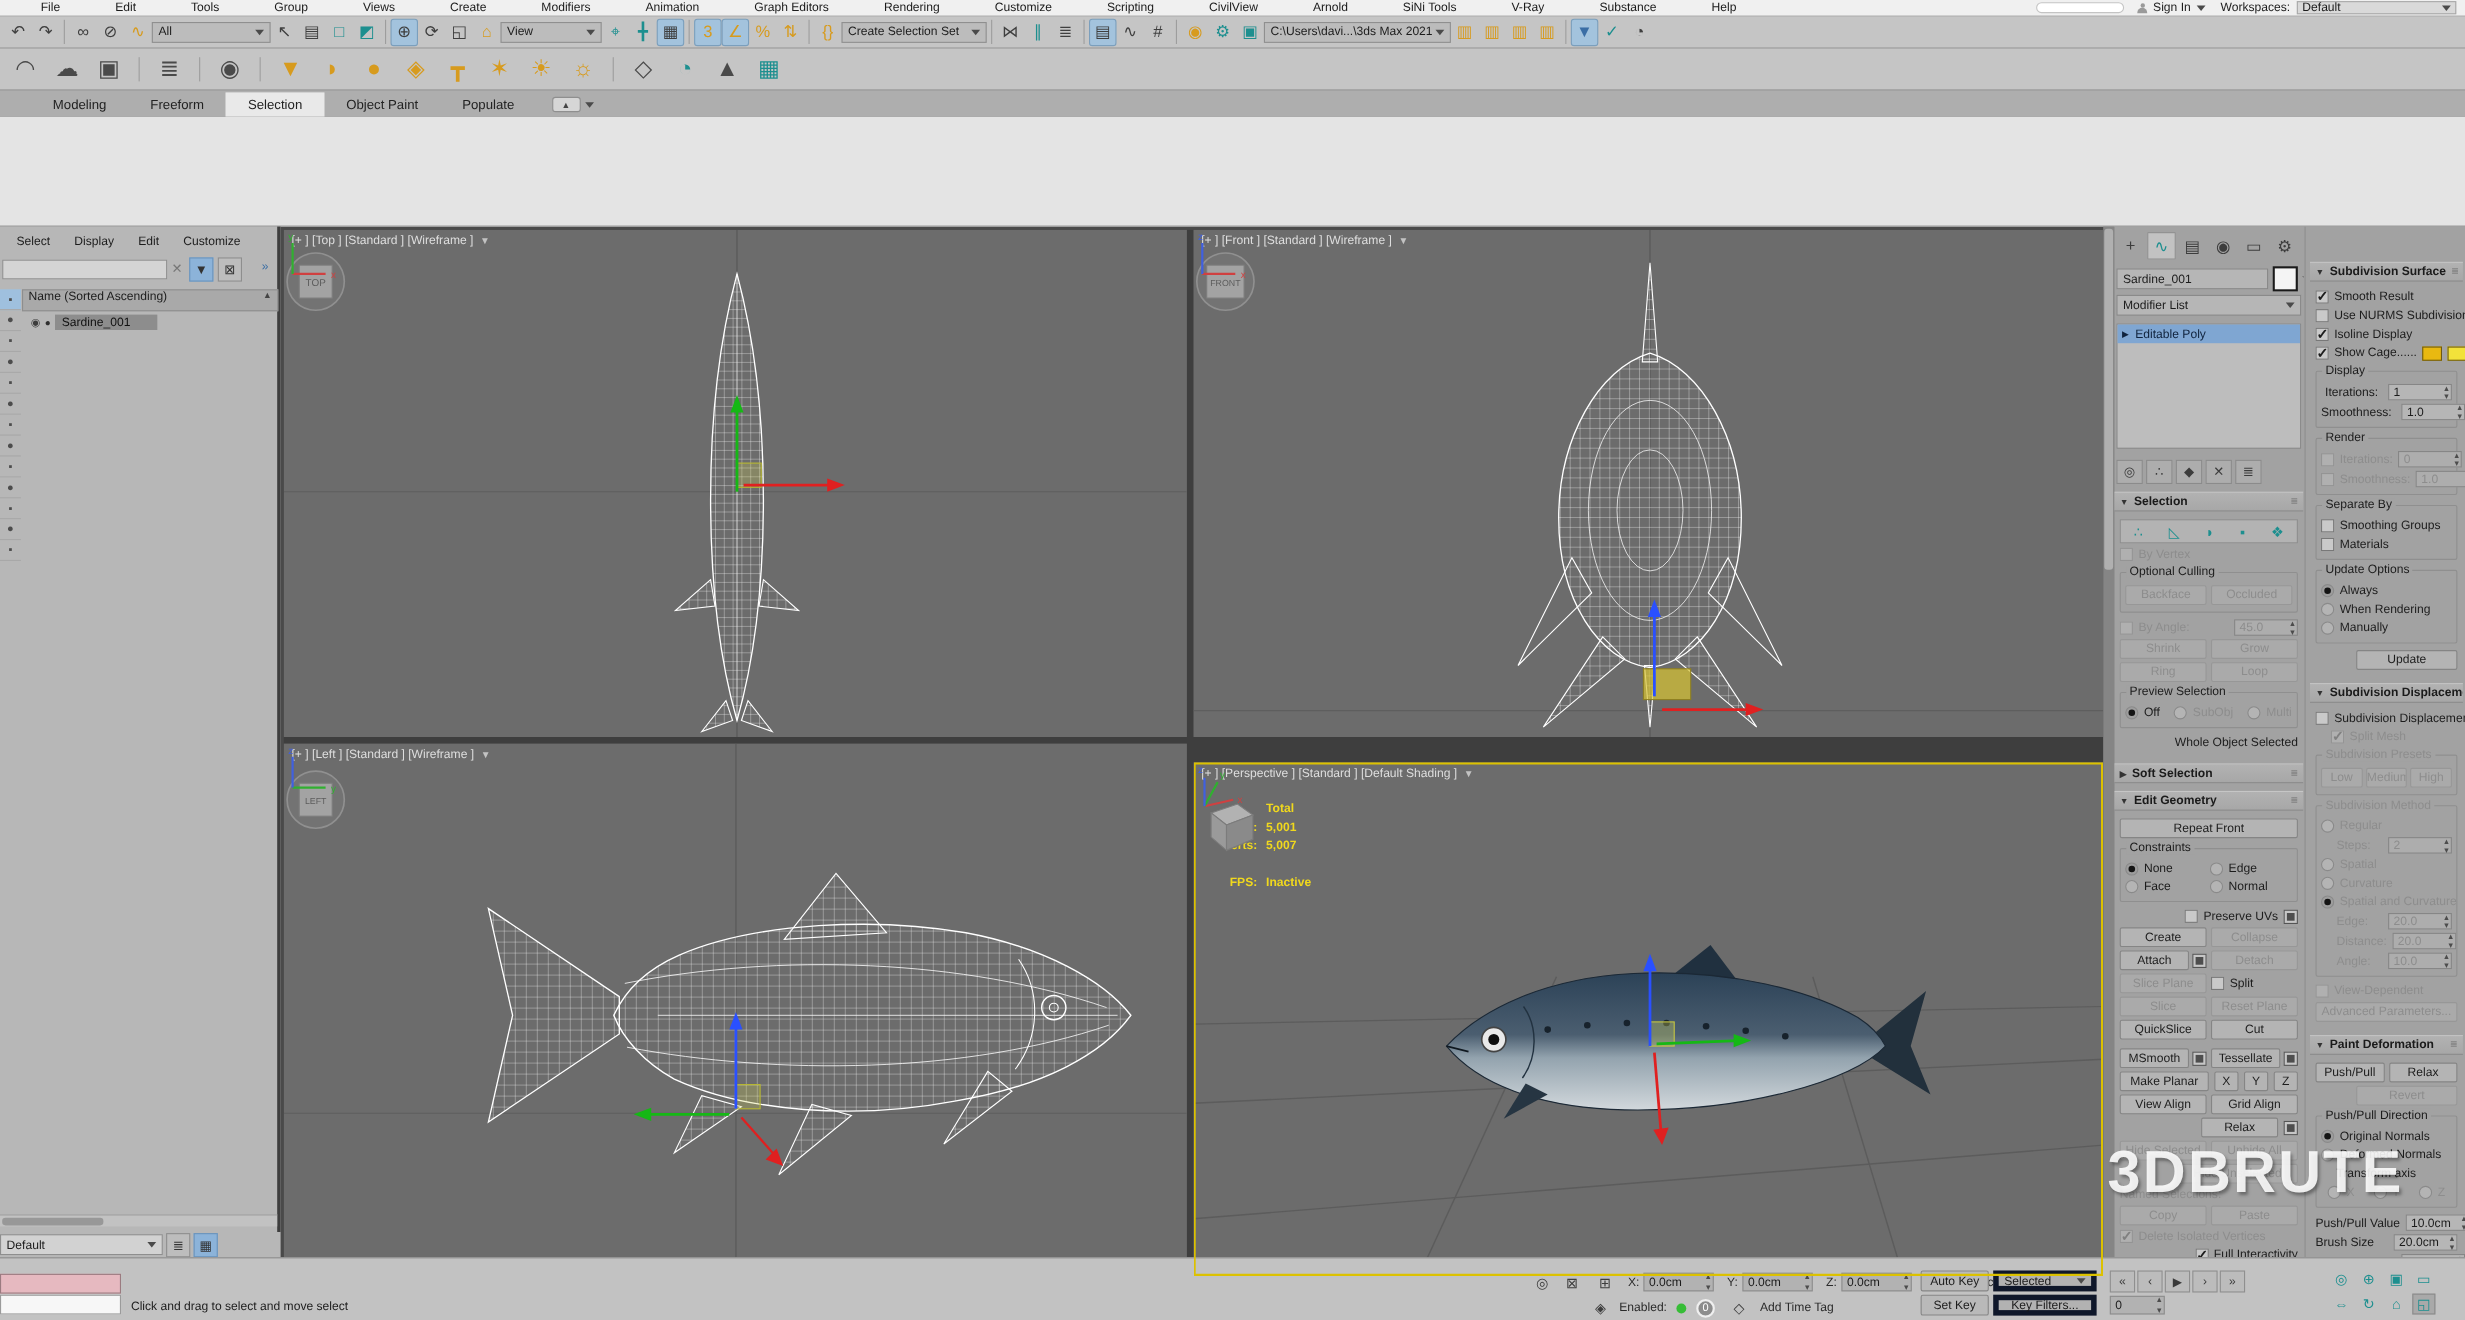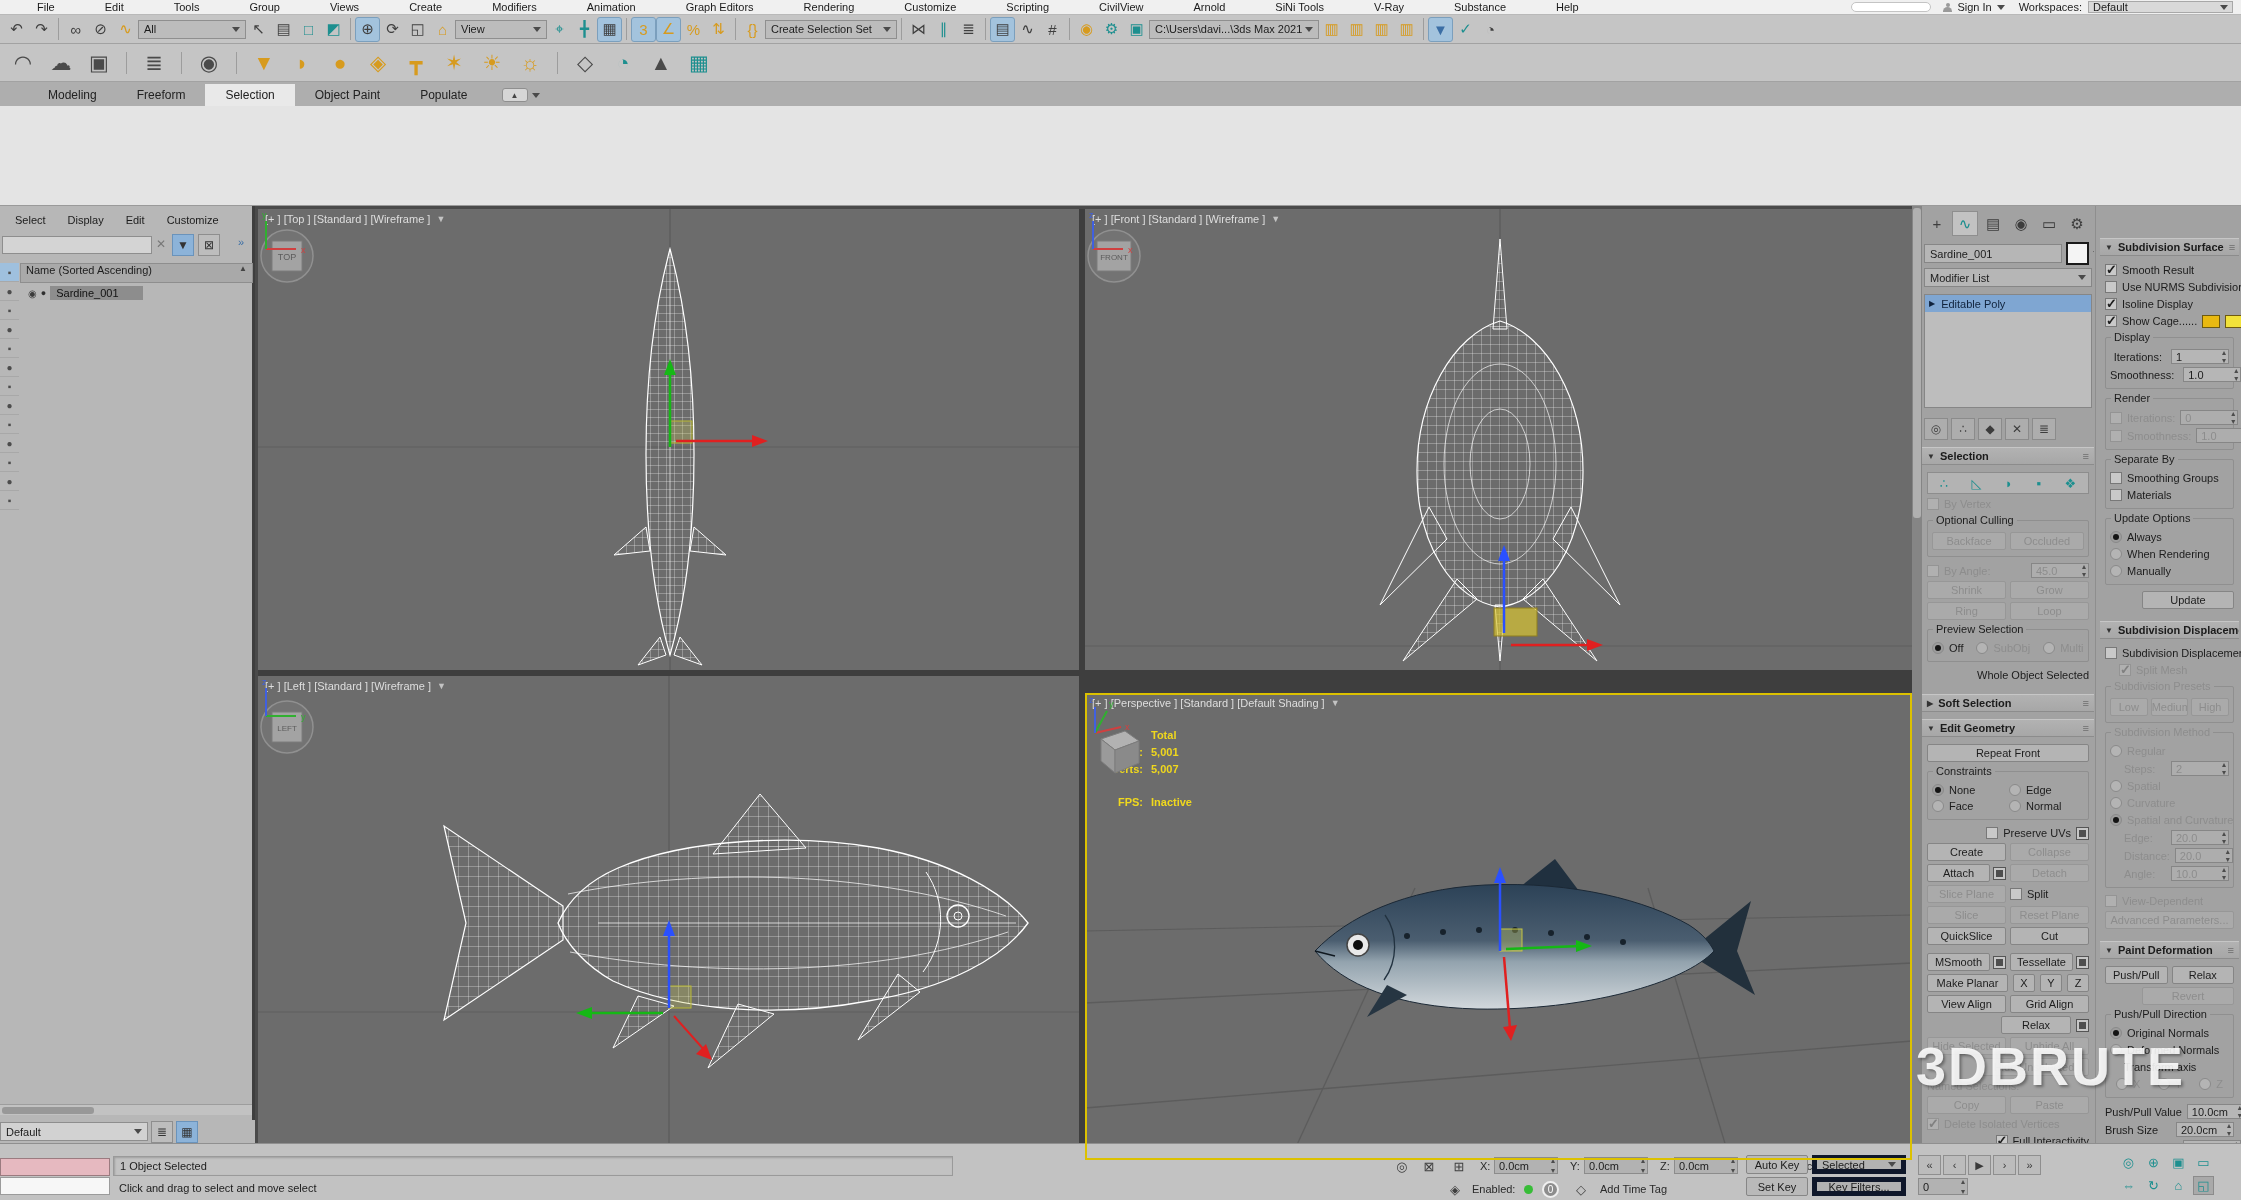--- a/index.html
+++ b/index.html
@@ -961,23 +961,20 @@
           </div>
 
       </div>
     </div>
   </div>
 </div>
 
 <div class="abs" id="bottom">
   <div class="pinkbox"></div>
   <div class="whitebox"></div>
-  <div class="statusfld">
-      <span>1 Object Selected</span>
-    </div>
   <div class="promptln abs"><span>Click and drag to select and move select</span></div>
 
   <span class="bico" style="left:1393px">◎</span>
   <span class="bico" style="left:1420px">⊠</span>
   <span class="bico" style="left:1450px">⊞</span>
   <span class="coordlb" style="left:1480px">X:</span>
   <span class="coordf" style="left:1494px">
       <span>0.0cm</span>
     </span>
   <span class="coordlb" style="left:1570px">Y:</span>

